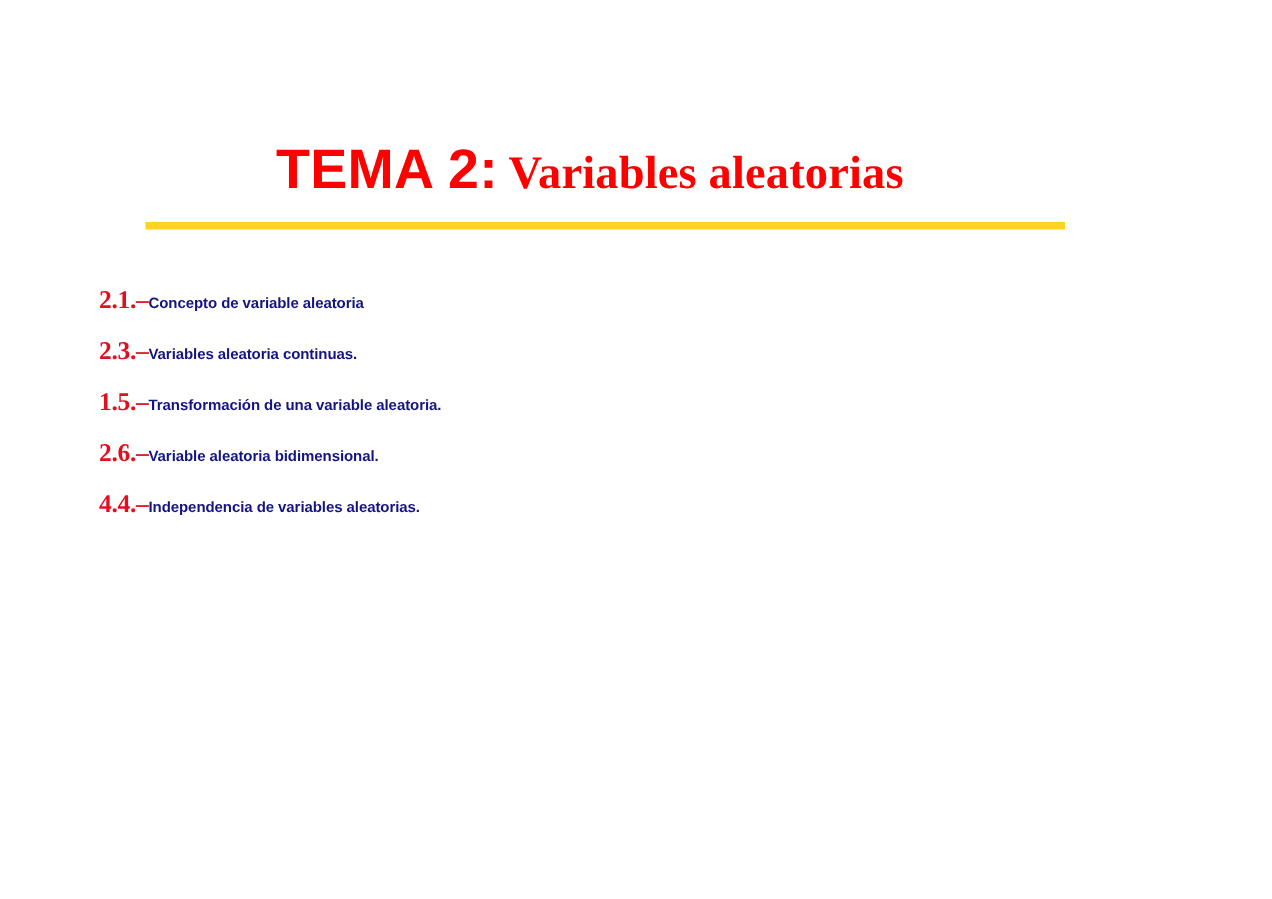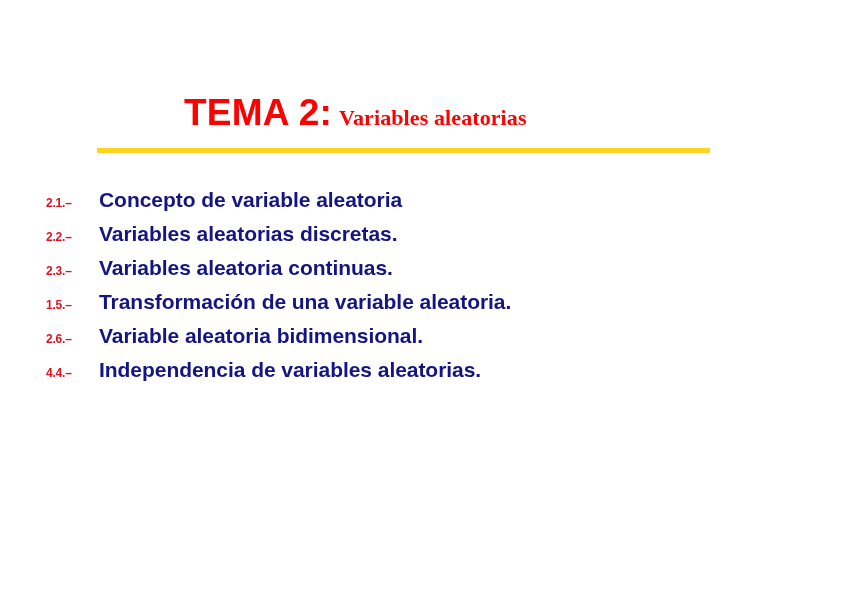--- a/index.html
+++ b/index.html
@@ -36,21 +36,21 @@
     font-weight: bold;
     font-size: 37px;
     color: #ff0000;
     letter-spacing: 0.2px;
     vertical-align: baseline;
     margin-top: 16px;
   }
   .title-sub {
     font-family: "Liberation Serif", serif;
     font-weight: bold;
-    font-size: 22px;
+    font-size: 31px;
     color: #ff0000;
     letter-spacing: 0.1px;
     margin-left: 7px;
     vertical-align: baseline;
   }
 
   
   .rule {
     position: absolute;
     left: 97px;
@@ -69,30 +69,31 @@
   }
   .index-item {
     position: relative;
     height: 34px;
     white-space: nowrap;
     line-height: 20px;
   }
   .item-num {
     display: inline-block;
     width: 53px;
-    font-family: Liberation Sans, sans-serif;
+    font-family: Liberation Serif, serif;
     font-weight: bold;
-    font-size: 12px;
+    font-size: 17px;
     color: #e01020;
     letter-spacing: -0.2px;
+    text-align: right;
   }
   .item-label {
     font-family: "Liberation Sans", sans-serif;
     font-weight: bold;
-    font-size: 21px;
+    font-size: 10px;
     color: #141482;
     letter-spacing: -0.05px;
   }
   
   .index-item.condensed .item-label {
     letter-spacing: -0.35px;
   }
 </style>
 </head>
 <body>
@@ -104,23 +105,20 @@
   </div>
 
   <div class="rule"></div>
 
   <div class="index-list">
 
     <div class="index-item">
       <span class="item-num">2.1.–</span><span class="item-label">Concepto de variable aleatoria</span>
     </div>
 
-    <div class="index-item">
-      <span class="item-num">2.2.–</span><span class="item-label">Variables aleatorias discretas.</span>
-    </div>
 
     <div class="index-item">
       <span class="item-num">2.3.–</span><span class="item-label">Variables aleatoria continuas.</span>
     </div>
 
 
     <div class="index-item">
       <span class="item-num">1.5.–</span><span class="item-label">Transformación de una variable aleatoria.</span>
     </div>
 

